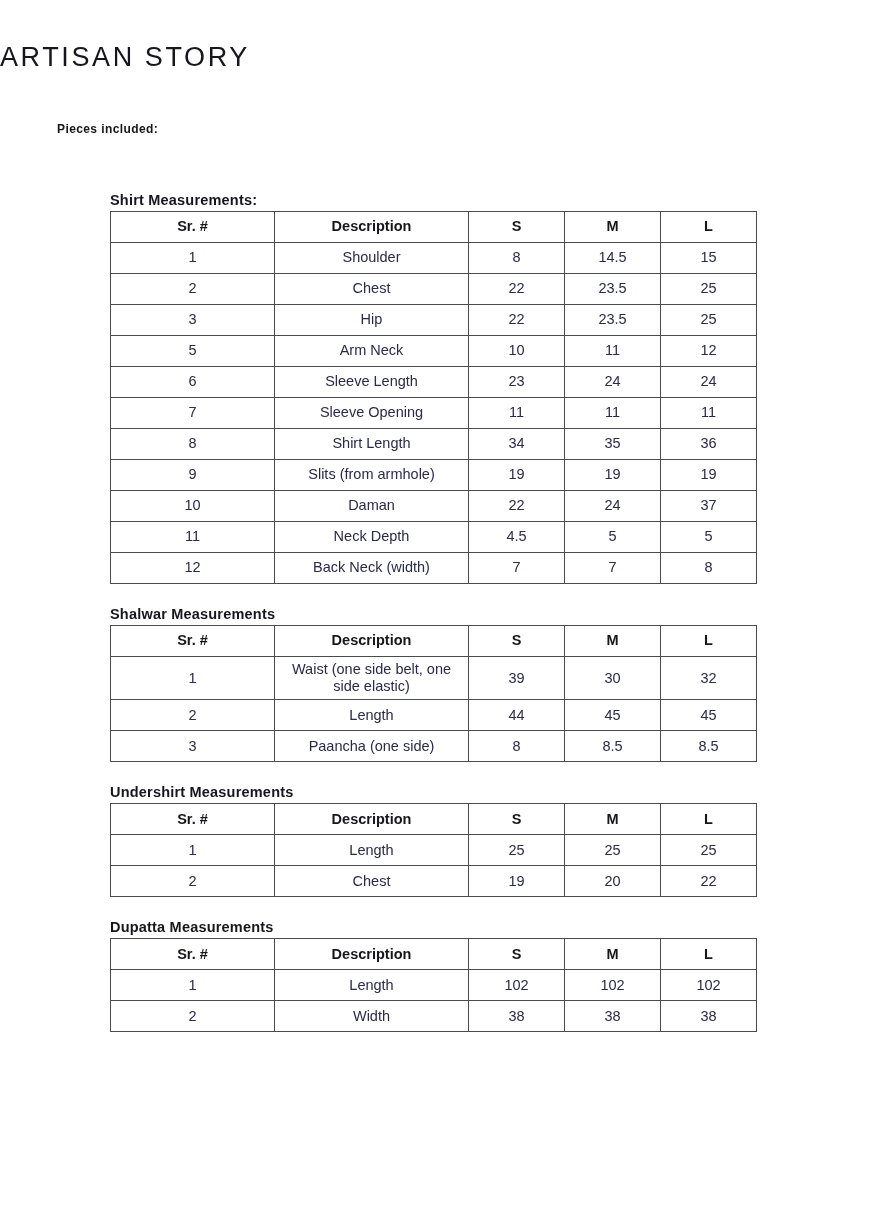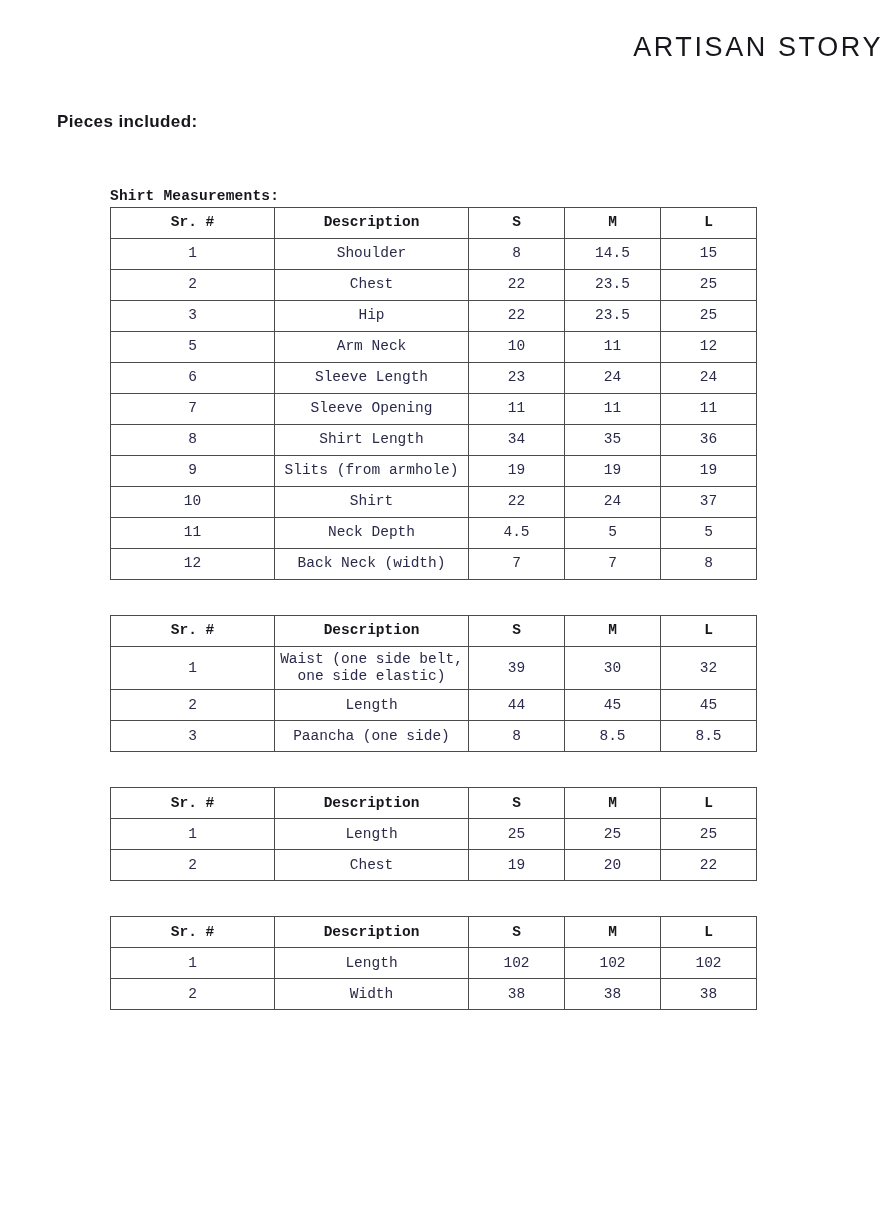--- a/index.html
+++ b/index.html
@@ -15,56 +15,55 @@
     position: relative;
     overflow: hidden;
   }
   .page {
     width: 883px;
     height: 1223px;
     position: relative;
     box-sizing: border-box;
   }
   .doc-title {
-    text-align: right;
+    text-align: left;
     font-size: 27px;
     letter-spacing: 2.6px;
     font-weight: 400;
     color: #16161c;
-    margin-top: 32px;
+    margin-top: 42px;
     font-family: "Liberation Sans", sans-serif;
   }
   .pieces-row {
     margin-top: 49px;
     padding-left: 57px;
     display: flex;
     align-items: baseline;
     font-size: 16.5px;
     letter-spacing: 0.35px;
     white-space: nowrap;
   }
   .pieces-label {
     font-weight: bold;
     color: #16161c;
-    font-size: 17px;
+    font-size: 12px;
     letter-spacing: 0.4px;
   }
   .pieces-value {
     margin-left: 27px;
     color: #16161c;
     font-size: 16.5px;
     letter-spacing: 0.55px;
   }
   .tables-area {
     margin-top: 56px;
     padding-left: 110px;
   }
   .section {
-    margin-bottom: 35px;
-    font-family: Liberation Mono, monospace;
+    margin-bottom: 22px;
   }
   .section-title {
     font-weight: bold;
     font-size: 14.5px;
     color: #16161c;
     margin-bottom: 3px;
     letter-spacing: 0.2px;
   }
   table.m-table {
     border-collapse: collapse;
@@ -181,21 +180,21 @@
           </tr>
           <tr>
             <td>9</td>
             <td class="desc">Slits (from armhole)</td>
             <td>19</td>
             <td>19</td>
             <td>19</td>
           </tr>
           <tr>
             <td>10</td>
-            <td class="desc">Shirt</td>
+            <td class="desc">Daman</td>
             <td>22</td>
             <td>24</td>
             <td>37</td>
           </tr>
           <tr>
             <td>11</td>
             <td class="desc">Neck Depth</td>
             <td>4.5</td>
             <td>5</td>
             <td>5</td>
@@ -205,20 +204,21 @@
             <td class="desc">Back Neck (width)</td>
             <td>7</td>
             <td>7</td>
             <td>8</td>
           </tr>
         </tbody>
       </table>
     </div>
 
     <div class="section">
+      <div class="section-title">Shalwar Measurements</div>
       <table class="m-table">
         <colgroup>
             <col class="c-sr">
             <col class="c-desc">
             <col class="c-s">
             <col class="c-m">
             <col class="c-l">
           </colgroup>
         <thead>
           <tr>
@@ -249,20 +249,21 @@
             <td class="desc">Paancha (one side)</td>
             <td>8</td>
             <td>8.5</td>
             <td>8.5</td>
           </tr>
         </tbody>
       </table>
     </div>
 
     <div class="section">
+      <div class="section-title">Undershirt Measurements</div>
       <table class="m-table">
         <colgroup>
             <col class="c-sr">
             <col class="c-desc">
             <col class="c-s">
             <col class="c-m">
             <col class="c-l">
           </colgroup>
         <thead>
           <tr>
@@ -286,20 +287,21 @@
             <td class="desc">Chest</td>
             <td>19</td>
             <td>20</td>
             <td>22</td>
           </tr>
         </tbody>
       </table>
     </div>
 
     <div class="section">
+      <div class="section-title">Dupatta Measurements</div>
       <table class="m-table">
         <colgroup>
             <col class="c-sr">
             <col class="c-desc">
             <col class="c-s">
             <col class="c-m">
             <col class="c-l">
           </colgroup>
         <thead>
           <tr>

